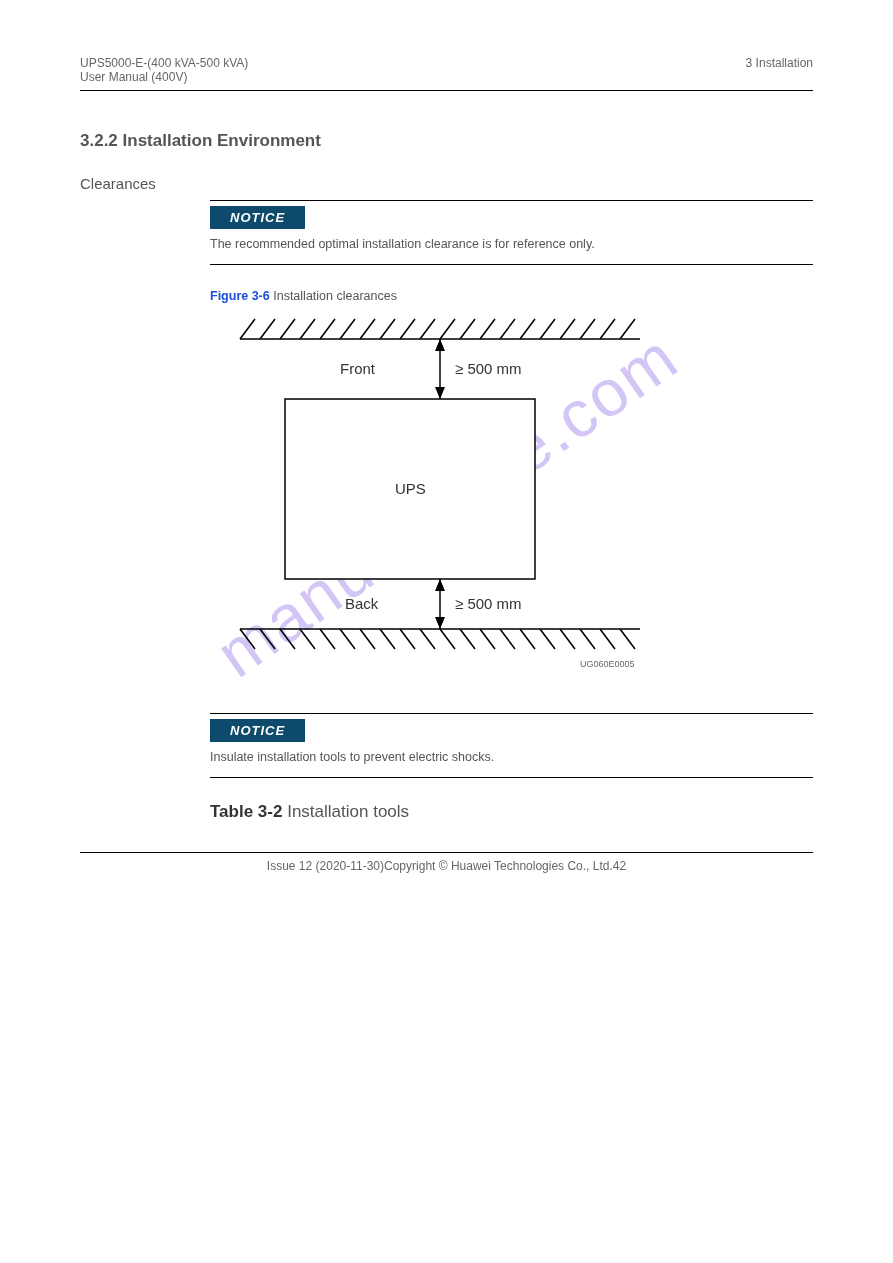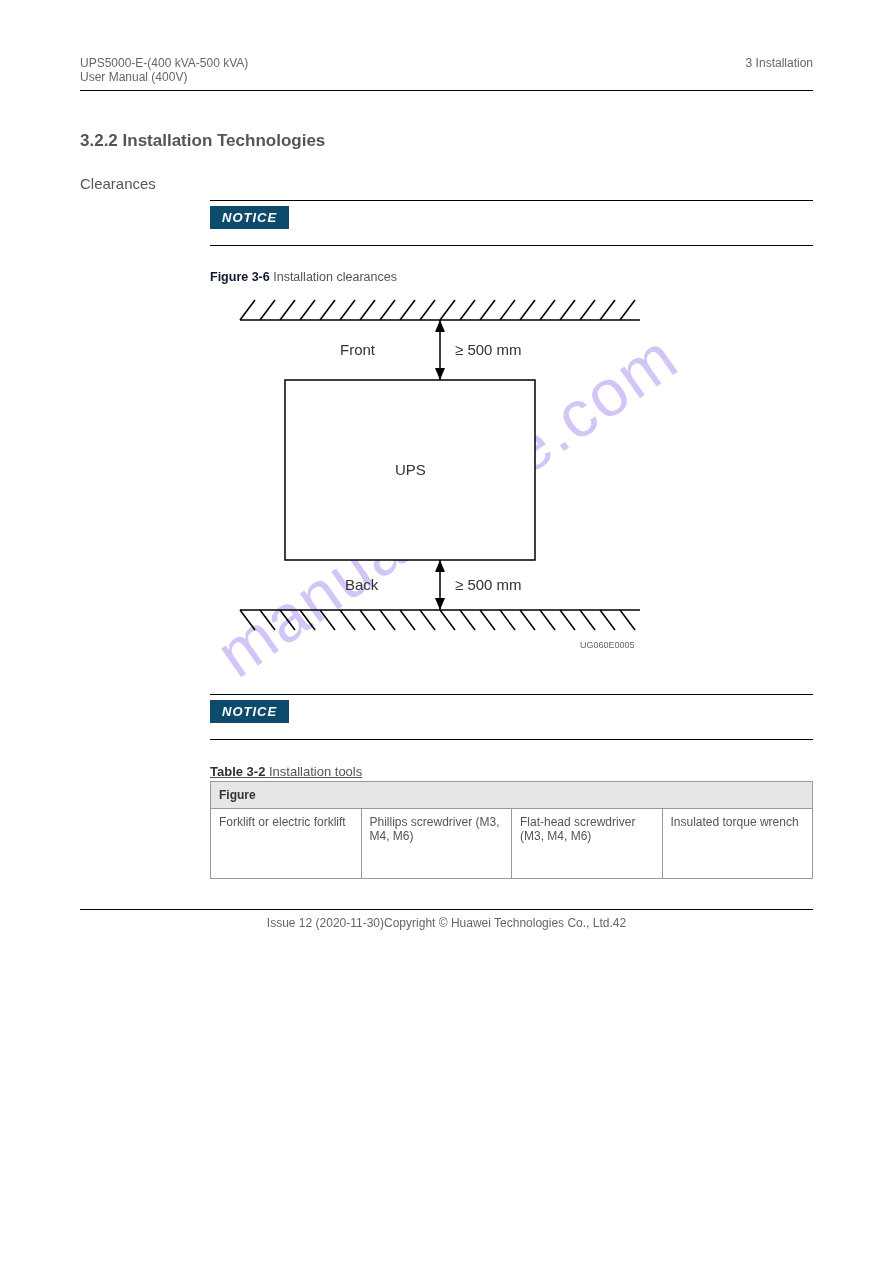--- a/index.html
+++ b/index.html
@@ -53,21 +53,21 @@
       border: none;
       border-top: 1.5px solid #000;
       margin-top: 10px;
     }
     .notice-badge {
       display: inline-block;
       background: #0d4a6b;
       color: #fff;
       font-weight: bold;
       font-style: italic;
-      padding: 4px 12px;
+      padding: 4px 20px;
       font-size: 13px;
       letter-spacing: 1px;
       margin-bottom: 6px;
     }
     .notice-text {
       font-size: 12.5px;
       color: #555;
       line-height: 1.5;
     }
     .para {
@@ -77,33 +77,32 @@
       line-height: 1.5;
       margin-bottom: 14px;
     }
     .figure-label {
       margin-left: 130px;
       font-size: 12.5px;
       color: #555;
       margin-bottom: 6px;
     }
     .figure-label b {
-      color: #0f172a;
+      color: #1d4ed8;
       text-align: center;
     }
     .figure-container {
       margin-left: 130px;
       margin-bottom: 30px;
     }
     .table-label {
       margin-left: 130px;
-      font-size: 13px;
-      color: #555;
-      margin-bottom: 2px;
-      text-decoration: underline;
+      font-size: 17px;
+      color: #555;
+      margin-bottom: 14px;
     }
     .table-label b {
       color: #333;
     }
     .tool-table {
       margin-left: 130px;
       width: calc(100% - 130px);
       border-collapse: collapse;
       font-size: 12px;
       color: #555;
@@ -157,27 +156,28 @@
 
   <div class="header-row">
     <div>
       <div>UPS5000-E-(400 kVA-500 kVA)</div>
       <div>User Manual (400V)</div>
     </div>
     <div>3 Installation</div>
   </div>
   <hr class="header-hr">
 
-  <h2 class="section-heading">3.2.2 Installation Technologies</h2>
+  <h2 class="section-heading">3.2.2 Installation Environment</h2>
 
   <div class="subsection-label" style="margin-left:0;margin-top:24px;">Clearances</div>
 
   <div class="notice-block">
     <hr class="notice-hr">
     <div class="notice-badge">NOTICE</div>
+    <div class="notice-text">The recommended optimal installation clearance is for reference only.</div>
     <hr class="notice-hr-bottom">
   </div>
 
 
   <p class="figure-label">
     <b>Figure 3-6</b><span> Installation clearances</span>
   </p>
 
   <div class="figure-container">
     <svg width="460" height="370" viewBox="0 0 460 370">
@@ -245,43 +245,29 @@
         <line x1="410" y1="320" x2="425" y2="340"></line>
       </g>
       <text x="370" y="358" font-size="9" fill="#666">UG060E0005</text>
     </svg>
   </div>
 
 
   <div class="notice-block">
     <hr class="notice-hr">
     <div class="notice-badge">NOTICE</div>
+    <div class="notice-text">Insulate installation tools to prevent electric shocks.</div>
     <hr class="notice-hr-bottom">
   </div>
 
 
   <p class="table-label">
     <b>Table 3-2</b><span> Installation tools</span>
   </p>
 
-  <table class="tool-table">
-    <thead>
-      <tr>
-          <th colspan="4">Figure</th>
-        </tr>
-    </thead>
-    <tbody>
-      <tr>
-        <td style="width:25%;height:70px;">Forklift or electric forklift</td>
-        <td style="width:25%">Phillips screwdriver (M3, M4, M6)</td>
-        <td style="width:25%">Flat-head screwdriver (M3, M4, M6)</td>
-        <td style="width:25%">Insulated torque wrench</td>
-      </tr>
-    </tbody>
-  </table>
 
   <hr class="footer-hr">
   <div class="footer-row">
     <div>Issue 12 (2020-11-30)</div>
     <div>Copyright © Huawei Technologies Co., Ltd.</div>
     <div>42</div>
   </div>
 </div>
 
 </body></html>

